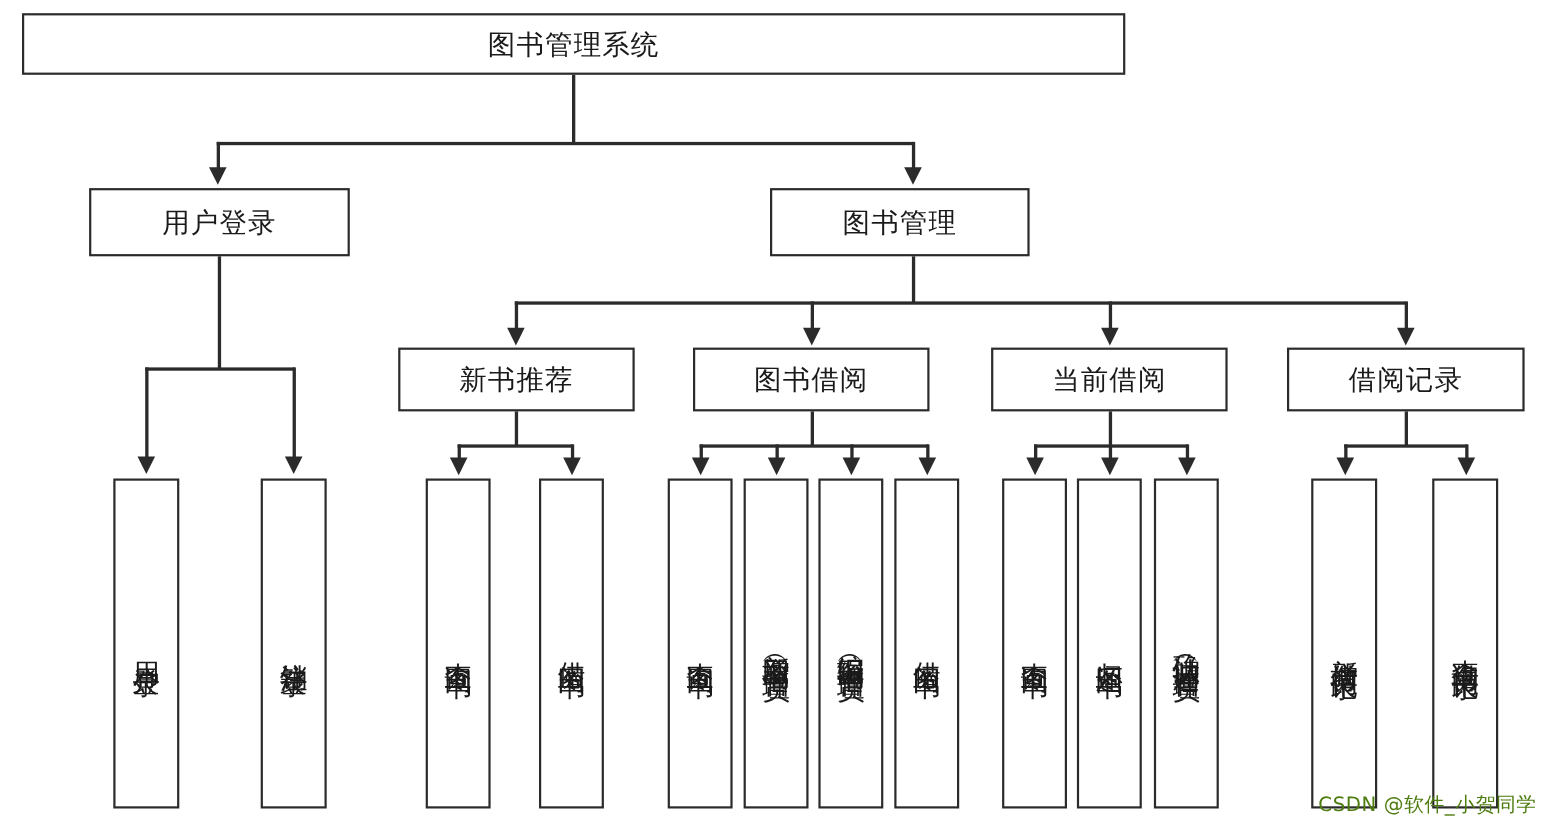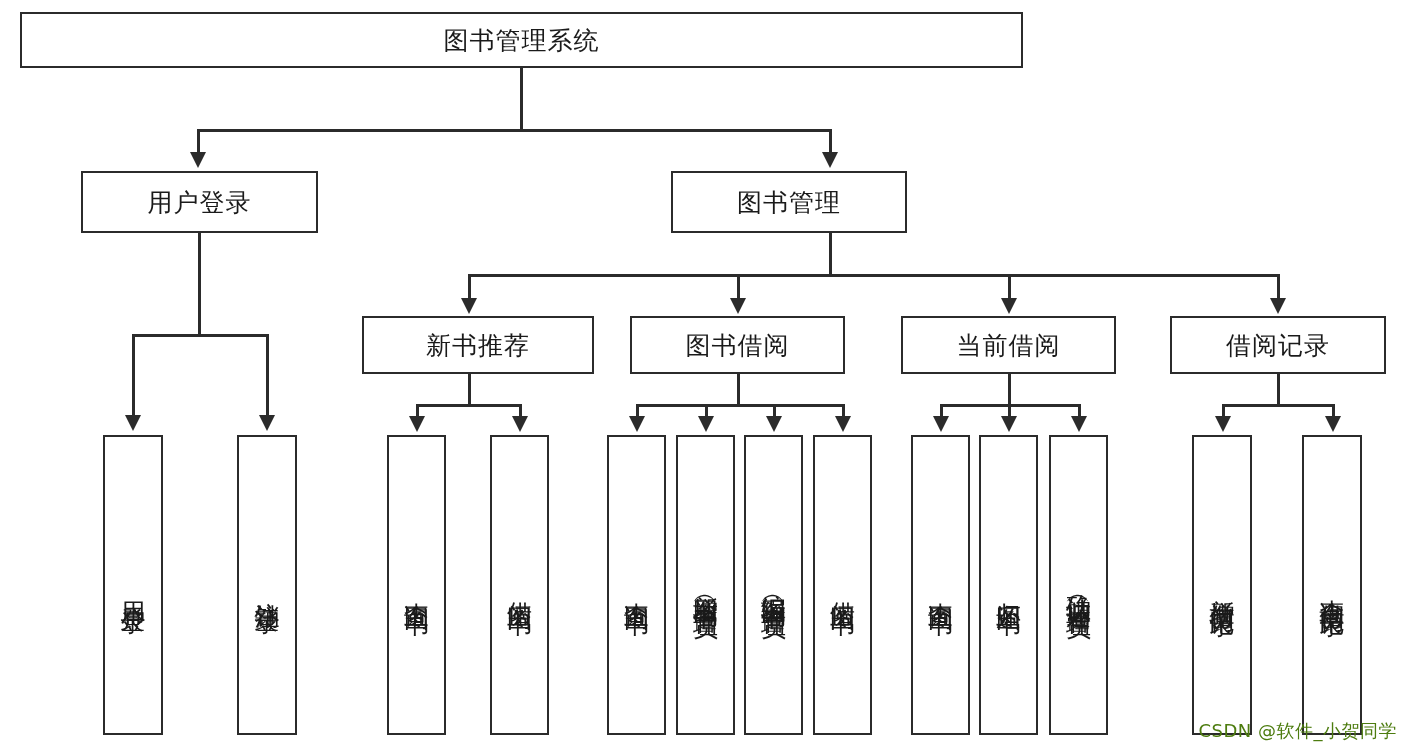--- a/index.html
+++ b/index.html
@@ -87,21 +87,21 @@
 
   <div class="line vline" style="left:197px; top:129px; width:2.5px; height:25px;"></div>
   <div class="arrow" style="left:190px; top:152px;"></div>
 
   <div class="line vline" style="left:829px; top:129px; width:2.5px; height:25px;"></div>
   <div class="arrow" style="left:822px; top:152px;"></div>
 
   <div class="node horiz" style="left:81px; top:171px; width:237px; height:62px;">
     <span class="txt">用户登录</span>
   </div>
-  <div class="node horiz" style="left:671px; top:171px; width:236px; height:62px;">
+  <div class="node horiz" style="left:700px; top:171px; width:236px; height:62px;">
     <span class="txt">图书管理</span>
   </div>
 
   <div class="line vline" style="left:198px; top:233px; width:2.5px; height:103px;"></div>
   <div class="line hline" style="left:132px; top:334px; width:136px; height:2.5px;"></div>
   <div class="line vline" style="left:132px; top:334px; width:2.5px; height:83px;"></div>
   <div class="arrow" style="left:125px; top:415px;"></div>
   <div class="line vline" style="left:266px; top:334px; width:2.5px; height:83px;"></div>
   <div class="arrow" style="left:259px; top:415px;"></div>
 
@@ -113,21 +113,21 @@
 
   <div class="line vline" style="left:737px; top:274px; width:2.5px; height:26px;"></div>
   <div class="arrow" style="left:730px; top:298px;"></div>
 
   <div class="line vline" style="left:1008px; top:274px; width:2.5px; height:26px;"></div>
   <div class="arrow" style="left:1001px; top:298px;"></div>
 
   <div class="line vline" style="left:1277px; top:274px; width:2.5px; height:26px;"></div>
   <div class="arrow" style="left:1270px; top:298px;"></div>
 
-  <div class="node horiz" style="left:362px; top:316px; width:232px; height:58px;">
+  <div class="node horiz" style="left:362px; top:316px; width:215px; height:58px;">
     <span class="txt">新书推荐</span>
   </div>
   <div class="node horiz" style="left:630px; top:316px; width:215px; height:58px;">
     <span class="txt">图书借阅</span>
   </div>
   <div class="node horiz" style="left:1170px; top:316px; width:216px; height:58px;">
     <span class="txt">借阅记录</span>
   </div>
   <div class="node horiz" style="left:901px; top:316px; width:215px; height:58px;">
     <span class="txt">当前借阅</span>

